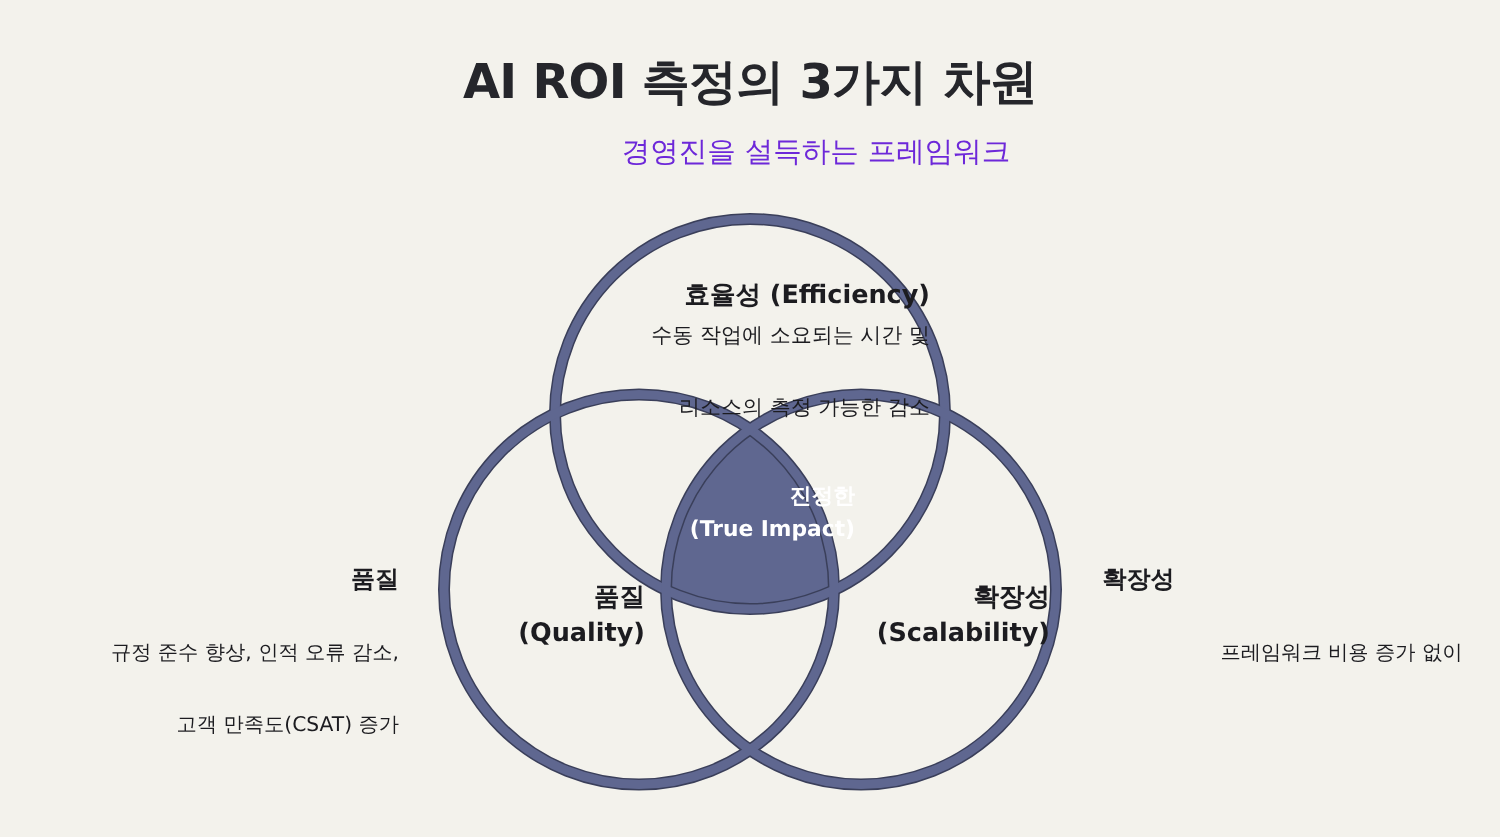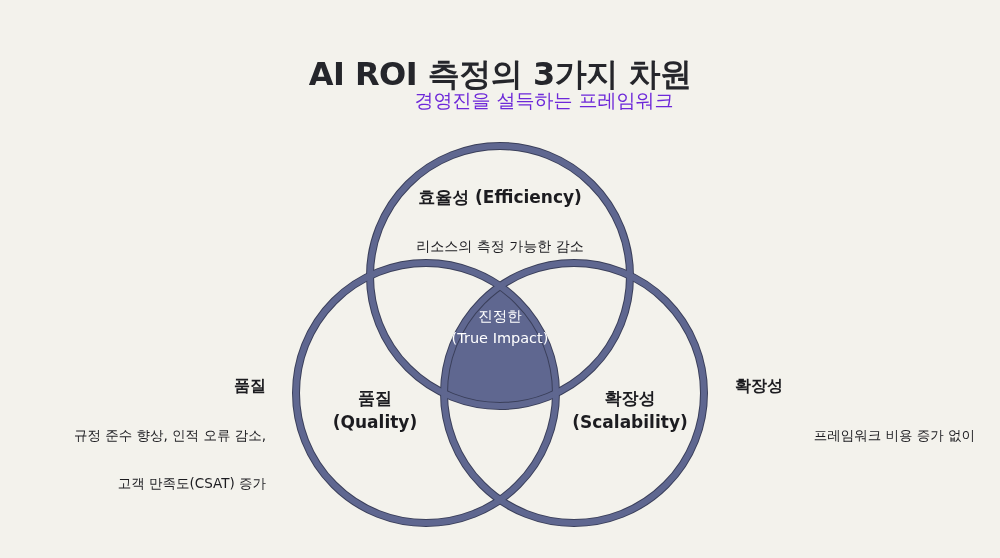--- a/index.html
+++ b/index.html
@@ -7,33 +7,32 @@
     width: 1000px; height: 558px; overflow: hidden;
     background: #f3f2ec;
     font-family: "DejaVu Sans", "Liberation Sans", sans-serif;
     color: #1f1f22;
     position: relative;
   }
   .title {
     position: absolute; left: 0; width: 1000px; top: 33px;
     text-align: center; font-size: 32px; font-weight: bold; color: #25262b;
     letter-spacing: -0.5px;
-    margin-top: 20px;
   }
   .subtitle {
     position: absolute; left: 0; width: 1000px; top: 88px;
     text-align: center; font-size: 19px; color: #6d28d9; padding-left: 44px;
   }
   svg.venn { position: absolute; left: 0; top: 0; }
-  .lbl { position: absolute; text-align: center; }
+  .lbl { position: absolute; text-align: right; }
   .lbl-title { font-weight: bold; font-size: 18px; color: #1c1c20; line-height: 24px; }
   .lbl-desc { font-size: 14px; color: #1c1c20; line-height: 22px; margin-top: 26px; }
   .eff { left: 380px; width: 240px; top: 185px; }
   .eff .lbl-title { font-size: 17px; }
-  .center { left: 430px; width: 140px; top: 306px; color: #ffffff; font-weight: normal; font-size: 14.5px; line-height: 21.5px; }
+  .center { left: 430px; width: 140px; top: 321px; color: #ffffff; font-weight: bold; font-size: 14.5px; line-height: 21.5px; }
   .center div { color: #ffffff; }
   .inner-q { left: 320px; width: 110px; top: 386px; }
   .inner-s { left: 560px; width: 140px; top: 386px; }
   .inner-q .lbl-title, .inner-s .lbl-title { font-size: 17px; line-height: 24px; }
   .side-left { position: absolute; left: 40px; width: 226px; top: 374px; text-align: right; }
   .side-right { position: absolute; left: 735px; width: 240px; top: 374px; text-align: left; }
   .side-left .lbl-title, .side-right .lbl-title { font-size: 16px; margin-bottom: 4px; }
   .side-left .lbl-desc, .side-right .lbl-desc { font-size: 13.5px; text-align: right; }
 </style>
 </head>
@@ -63,20 +62,21 @@
     <circle cx="426" cy="393" r="130" stroke="#3a3f5a" stroke-width="8"></circle>
     <circle cx="574" cy="393" r="130" stroke="#3a3f5a" stroke-width="8"></circle>
     <circle cx="500" cy="276" r="130" stroke="#5f6790" stroke-width="6"></circle>
     <circle cx="426" cy="393" r="130" stroke="#5f6790" stroke-width="6"></circle>
     <circle cx="574" cy="393" r="130" stroke="#5f6790" stroke-width="6"></circle>
   </g>
 </svg>
 
 <div class="lbl eff">
   <div class="lbl-title">효율성 (Efficiency)</div>
+  <div class="lbl-desc" style="margin-top:4px">수동 작업에 소요되는 시간 및</div>
   <div class="lbl-desc">리소스의 측정 가능한 감소</div>
 </div>
 
 <div class="lbl center">
   <div>진정한</div>
   <div>(True Impact)</div>
 </div>
 
 <div class="lbl inner-q">
   <div class="lbl-title">품질</div>

